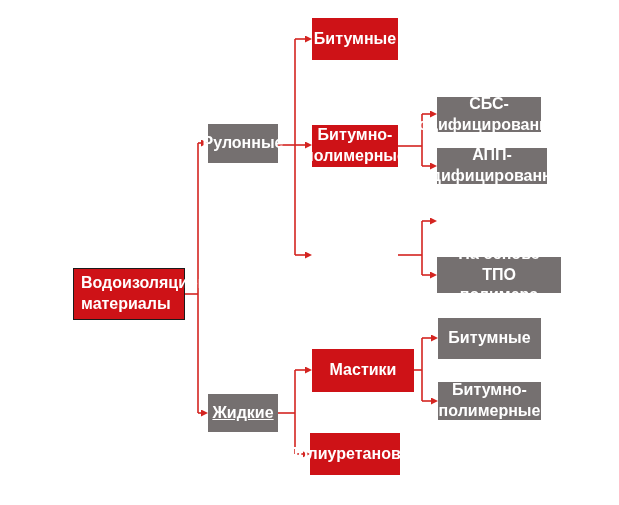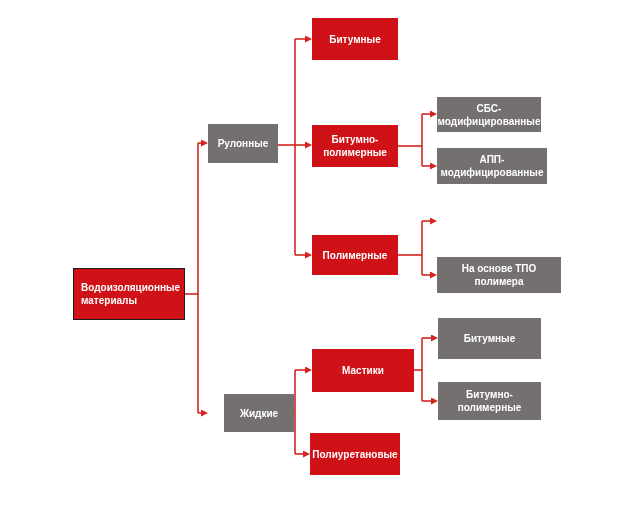--- a/index.html
+++ b/index.html
@@ -20,41 +20,41 @@
   }
   .canvas{position:absolute;left:0;top:0;width:619px;height:505px;}
   svg.connectors{position:absolute;left:0;top:0;}
   .connector{stroke:var(--connector);stroke-width:1.6;fill:none;}
   .arrowhead{fill:var(--connector);}
   .node{
     position:absolute;
     box-sizing:border-box;
     color:var(--box-text);
     font-weight:bold;
-    font-size:10px;
+    font-size:16px;
     line-height:1.3;
     display:flex;
     align-items:center;
     justify-content:center;
     text-align:center;
     padding:2px 5px;
   }
   .node.red{background:var(--red-box);}
   .node.gray{background:var(--gray-box);}
   .node.root{
     border:1.5px solid var(--root-border);
     justify-content:flex-start;
     text-align:left;
     padding-left:7px;
     padding-right:4px;
   }
   
   #n-root          {left:73px;  top:268px; width:112px; height:52px;}
   #n-rulonnye      {left:208px; top:124px; width:70px;  height:39px;}
-  #n-zhidkie       {left:224px; top:394px; width:70px;  height:38px;}
+  #n-zhidkie       {left:208px; top:394px; width:70px;  height:38px;text-decoration:underline;}
   #n-bitumnye-roll {left:312px; top:18px;  width:86px;  height:42px;}
   #n-bp-roll       {left:312px; top:125px; width:86px;  height:42px;}
   #n-polimernye    {left:312px; top:235px; width:86px;  height:40px;}
   #n-mastiki       {left:312px; top:349px; width:102px;  height:43px;}
   #n-poliuretan    {left:310px; top:433px; width:90px;  height:42px;}
   #n-sbs           {left:437px; top:97px;  width:104px; height:35px;}
   #n-app           {left:437px; top:148px; width:110px; height:36px;}
   #n-pvc           {left:437px; top:203px; width:104px; height:37px;}
   #n-tpo           {left:437px; top:257px; width:124px; height:36px;}
   #n-bitumnye-liq  {left:438px; top:318px; width:103px; height:41px;}
@@ -104,21 +104,20 @@
     <path class="connector" d="M422,401 L431,401" marker-end="url(#arrow)"></path>
   </svg>
 
   <div class="node red root" id="n-root">Водоизоляционные материалы</div>
 
   <div class="node gray" id="n-rulonnye">Рулонные</div>
   <div class="node gray" id="n-zhidkie">Жидкие</div>
 
   <div class="node red" id="n-bitumnye-roll">Битумные</div>
   <div class="node red" id="n-bp-roll">Битумно-полимерные</div>
-  <div class="node red" id="n-polimernye">Полимерные</div>
   <div class="node red" id="n-mastiki">Мастики</div>
   <div class="node red" id="n-poliuretan">Полиуретановые</div>
 
   <div class="node gray" id="n-sbs">СБС-модифицированные</div>
   <div class="node gray" id="n-app">АПП-модифицированные</div>
   <div class="node gray" id="n-tpo">На основе ТПО полимера</div>
   <div class="node gray" id="n-bitumnye-liq">Битумные</div>
   <div class="node gray" id="n-bp-liq">Битумно-полимерные</div>
 
 </div>

